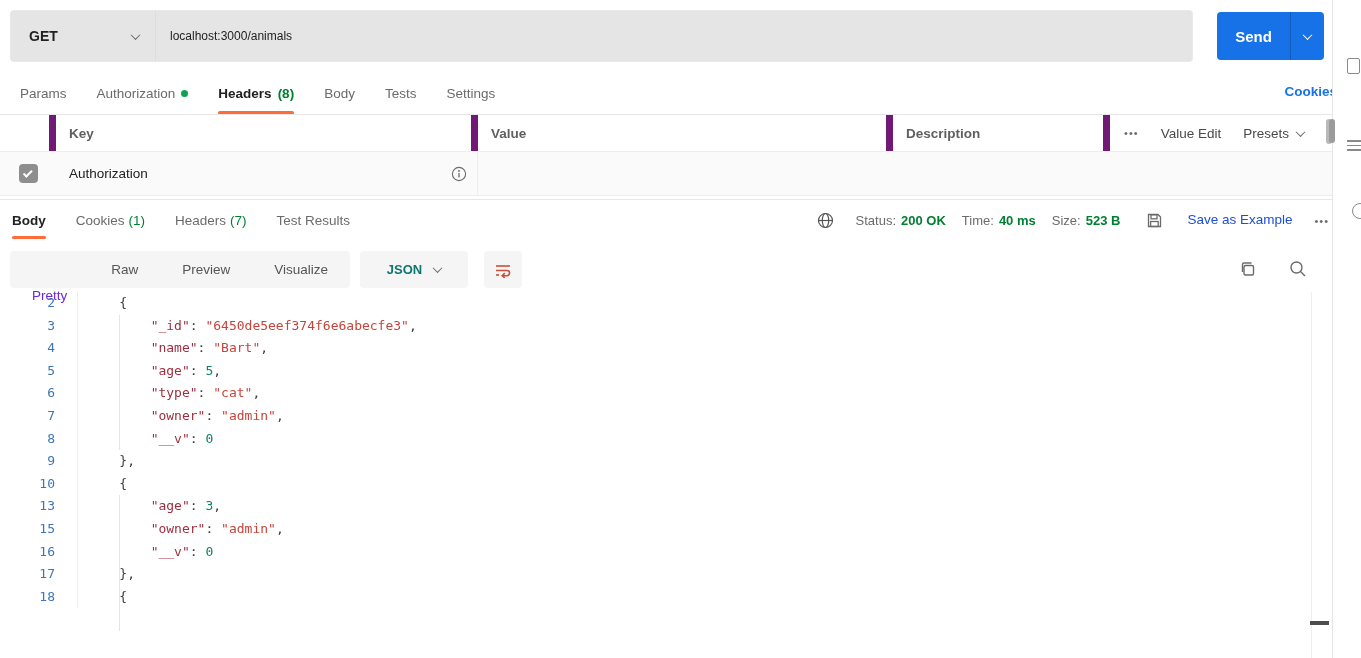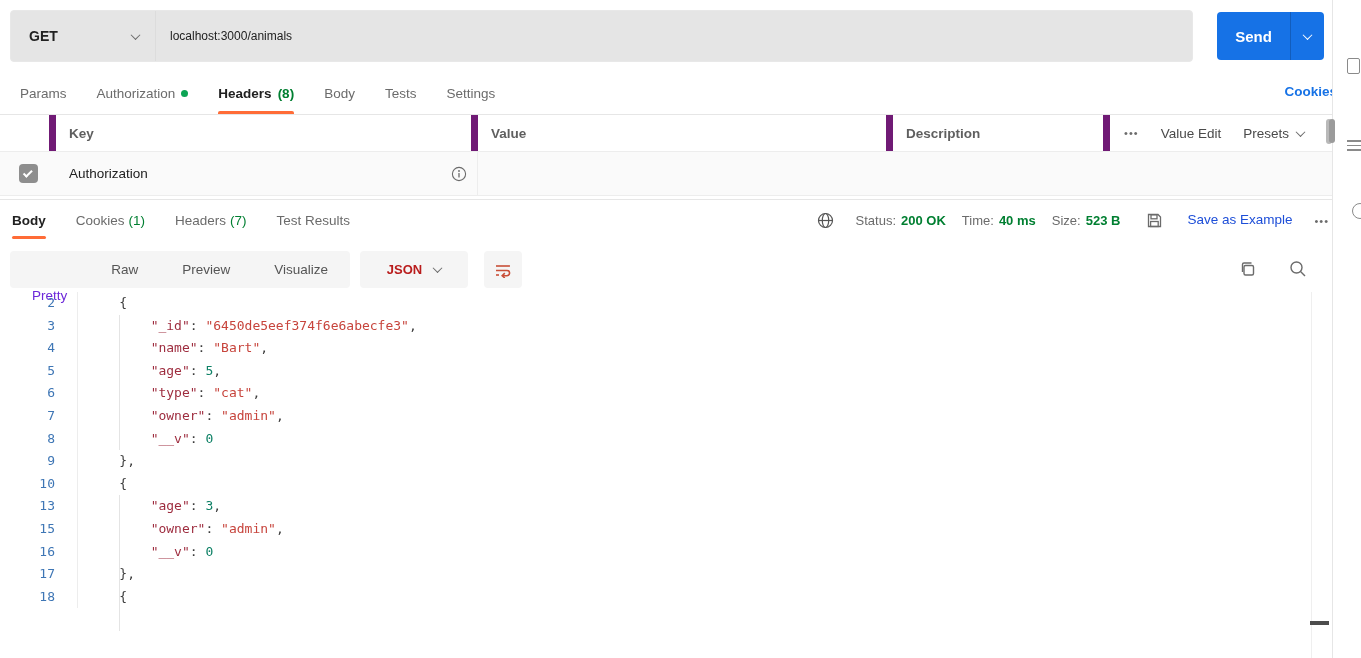--- a/index.html
+++ b/index.html
@@ -81,21 +81,21 @@
                   margin-left:10px; cursor:pointer; white-space:nowrap; }
   #resp-dots { color:#6b6b6b; letter-spacing:1px; font-size:11px; margin-left:6px; cursor:pointer; }
 
   
   #segmented { position:absolute; left:10px; top:251px; height:37px; display:flex;
                background:#f5f5f5; border-radius:4px; font-size:13.5px; color:#555; }
   .seg { display:flex; align-items:center; padding:0 22px; cursor:pointer; }
   .seg.active { background:#e2e2e2; border-radius:7px; color:#6d28d9;margin-top:44px; }
   #json-dd { position:absolute; left:360px; top:251px; width:108px; height:37px;
              background:#f5f5f5; border-radius:4px; display:flex; align-items:center;
-             justify-content:center; gap:12px; font-weight:700; font-size:13px; color:#b91c1c; cursor:pointer; }
+             justify-content:center; gap:12px; font-weight:700; font-size:13px; color:#0f766e; cursor:pointer; }
   #wrap-btn { position:absolute; left:484px; top:251px; width:38px; height:37px;
               background:#f5f5f5; border-radius:4px; display:flex; align-items:center;
               justify-content:center; cursor:pointer; }
   #copy-btn { position:absolute; left:1238px; top:259px; cursor:pointer; }
   #search-btn { position:absolute; left:1289px; top:260px; cursor:pointer; }
 
   
   #code-area { position:absolute; left:0; top:292px; width:1310px; height:366px;
                overflow:hidden; font-family:"DejaVu Sans Mono", monospace; font-size:13px; }
   .cl { display:flex; height:22.6px; line-height:22.6px; }

